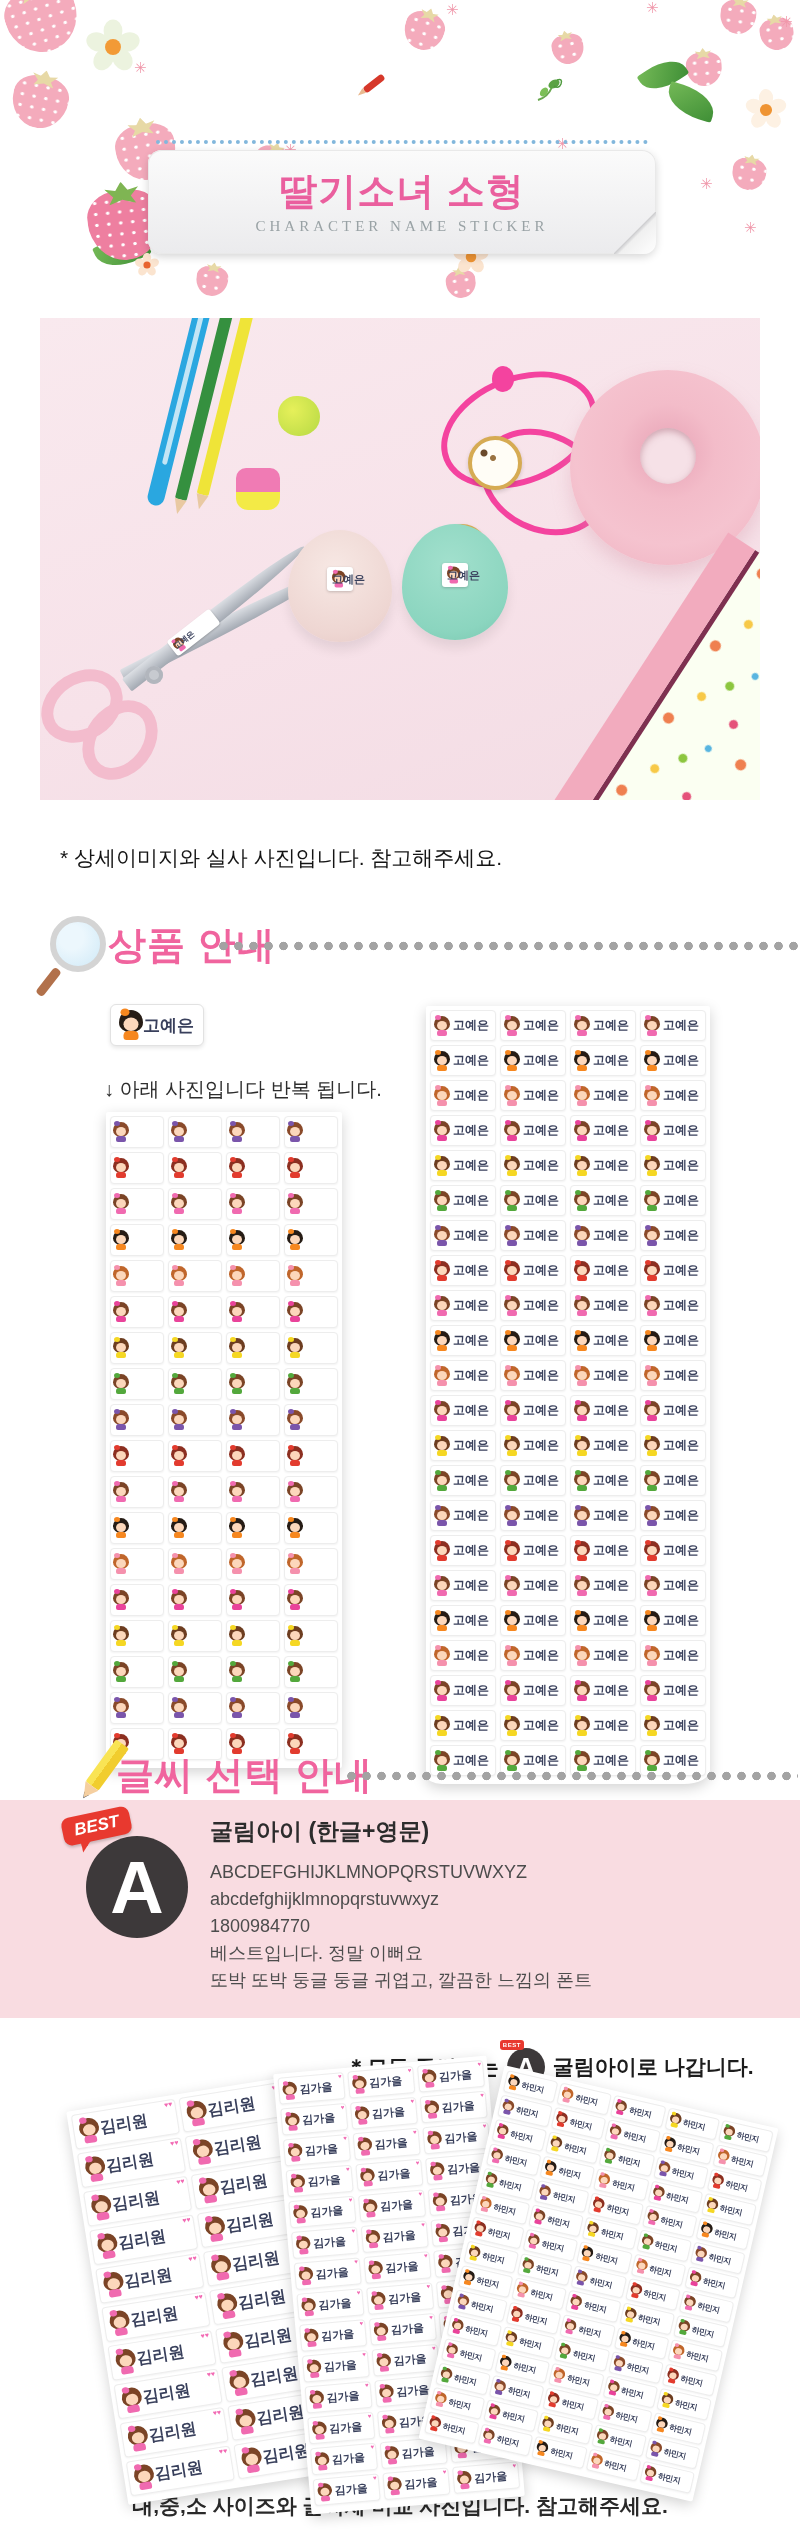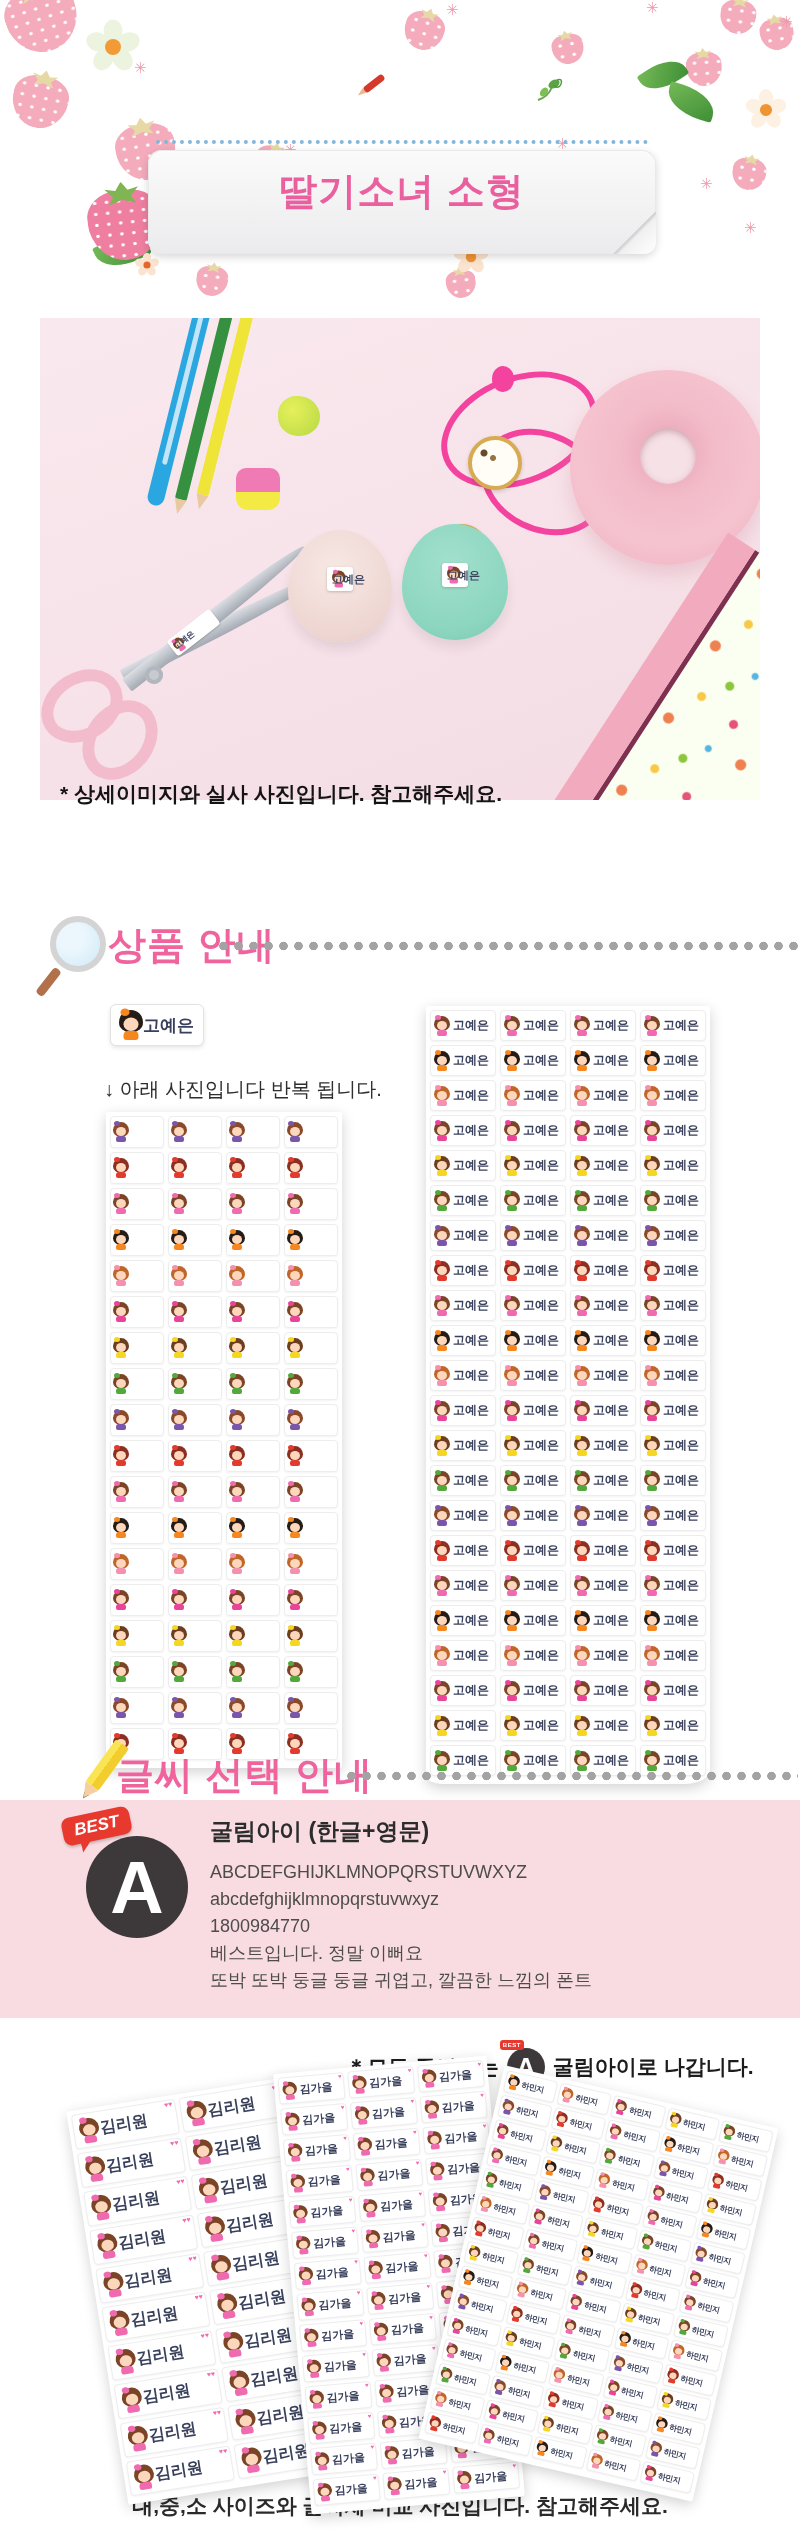--- a/index.html
+++ b/index.html
@@ -81,21 +81,21 @@
   .notebook{left:715px;top:232px;width:430px;height:430px;transform:rotate(33deg);transform-origin:0 0;
          background-color:#fbfff2;border-left:5px solid #7e3050;
          background-image:radial-gradient(circle 5px at 14px 16px,#ef8050 5px,transparent 6px),
            radial-gradient(circle 4px at 48px 42px,#8cc63f 4px,transparent 5px),
            radial-gradient(circle 4px at 30px 66px,#f7c948 4px,transparent 5px),
            radial-gradient(circle 3px at 64px 20px,#58b5e0 3px,transparent 4px),
            radial-gradient(circle 4px at 72px 72px,#e5527a 4px,transparent 5px);
          background-size:86px 86px}
   .notebook::before{content:"";position:absolute;left:-37px;top:0;width:32px;height:120%;background:#f2abbe}
 
-  .photo-caption{position:absolute;left:60px;top:780px;font-size:21px;font-weight:700;color:#141414}
+  .photo-caption{position:absolute;left:60px;top:844px;font-size:21px;font-weight:400;color:#141414}
 
   
   .sec-head{position:absolute;left:0;width:800px;height:90px}
   .sec-title{position:absolute;font-size:38px;font-weight:700;color:#f0649e;letter-spacing:1px}
   .dotline{position:absolute;height:12px;background-image:radial-gradient(circle 4px,#a3a3a3 4px,transparent 4.6px);
            background-size:15px 12px;background-repeat:repeat-x;background-position:0 50%}
   .mag{position:absolute;left:44px;top:4px;width:60px;height:82px}
   .mag-glass{position:absolute;left:6px;top:0;width:44px;height:44px;border-radius:50%;border:6px solid #d4d4d4;
              background:radial-gradient(circle at 35% 35%,#ecf7fd 30%,#cfe9f7)}
   .mag-handle{position:absolute;left:0px;top:50px;width:9px;height:32px;background:#b2714b;border-radius:4px;transform:rotate(38deg)}
@@ -278,20 +278,21 @@
   <span class="brand-pencil"></span>
   <svg class="swirl" width="30" height="28">
       <path d="M4 24 Q14 21 18 11" stroke="#69a84f" stroke-width="2" fill="none"></path>
       <ellipse cx="20" cy="8" rx="6" ry="4" fill="#5ba344" transform="rotate(-30 20 8)"></ellipse>
       <ellipse cx="10" cy="16" rx="5" ry="3.4" fill="#7cbf57" transform="rotate(-50 10 16)"></ellipse>
       <path d="M23 4 q6 -2 4 4 q-2 5 -7 2" stroke="#4f9a3e" fill="none" stroke-width="1.5"></path>
     </svg>
   <div class="rule"></div>
   <div class="card">
     <div class="card-title">딸기소녀 소형</div>
+    <div class="card-sub">CHARACTER NAME STICKER</div>
   </div>
 
   <div class="photo">
     <div class="pencilset">
       <span class="cutter"></span>
       <span class="pencil pg"></span>
       <span class="pencil py"></span>
     </div>
     <span class="er1"></span>
     <span class="er2"></span>

